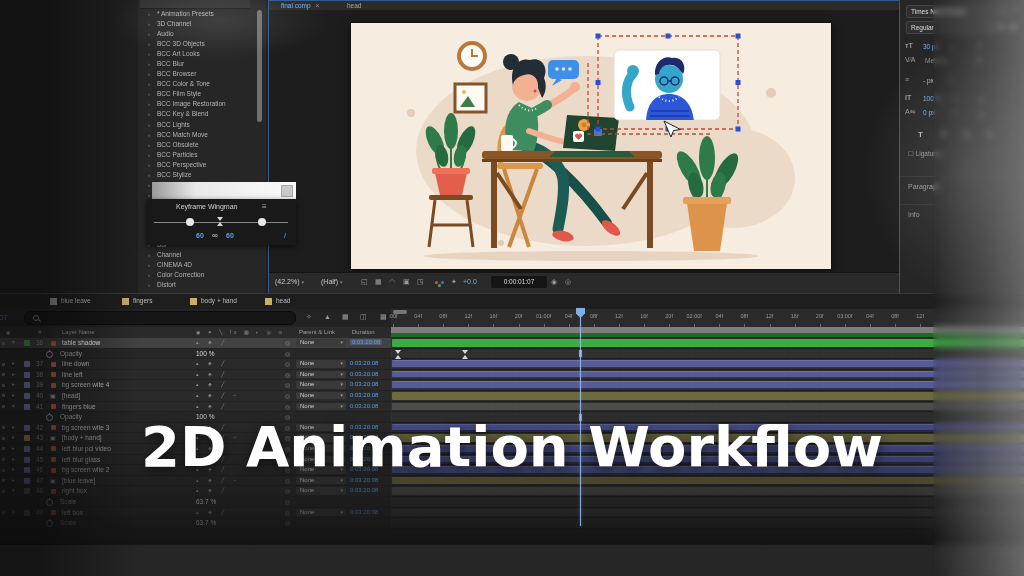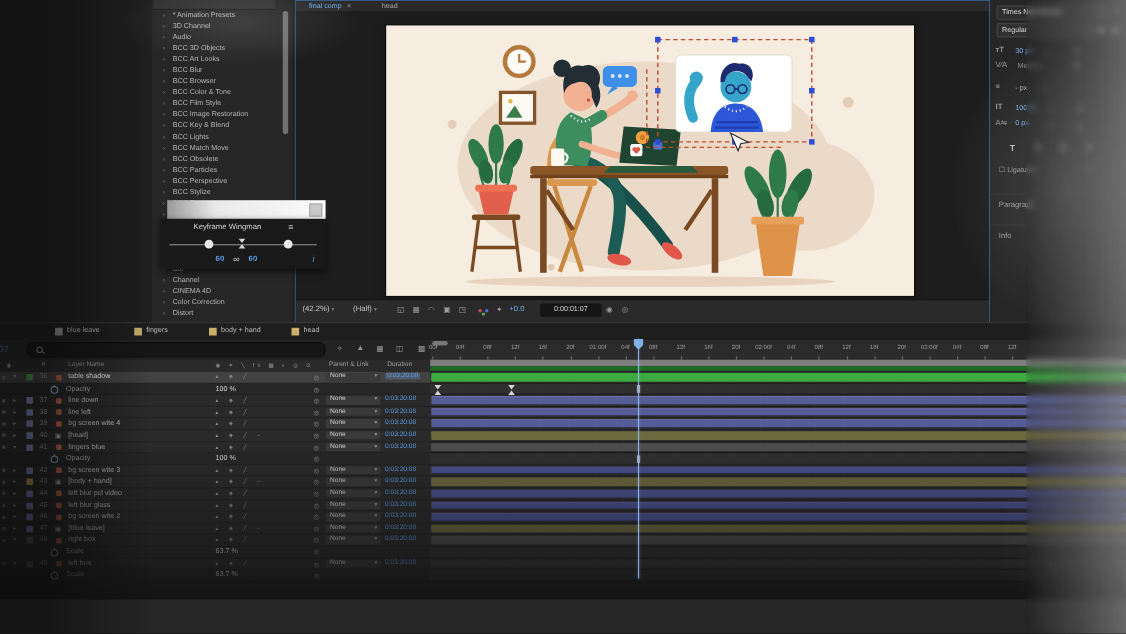--- a/index.html
+++ b/index.html
@@ -693,20 +693,21 @@
         <div class="trkrow">
           <div class="bar" style="background: rgb(48, 48, 48);"></div>
         </div>
       </div>
 
   </div>
 
   <div id="playhead"></div>
   <div id="ph-cap"></div>
 
+  <div id="big-title">2D Animation Workflow</div>
 
   <div class="ov" id="ov-fade"></div>
   <div class="ov" id="ov-left"></div>
   <div class="ov" id="ov-right"></div>
   <div class="ov" id="streakA"></div>
   <div class="ov" id="streakB"></div>
   <div class="ov" id="streakC"></div>
 </div>
 
 </body></html>

